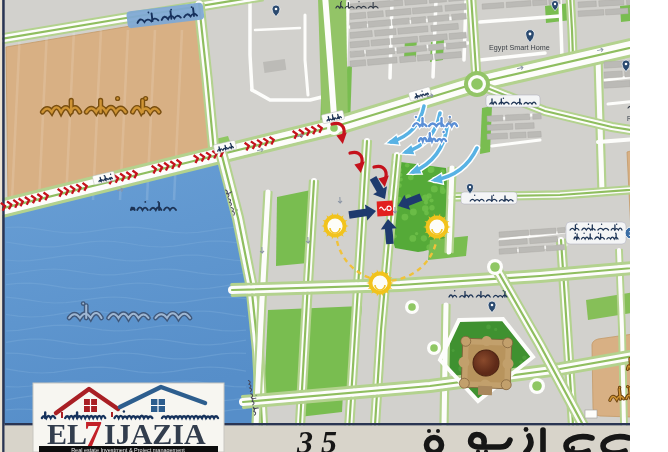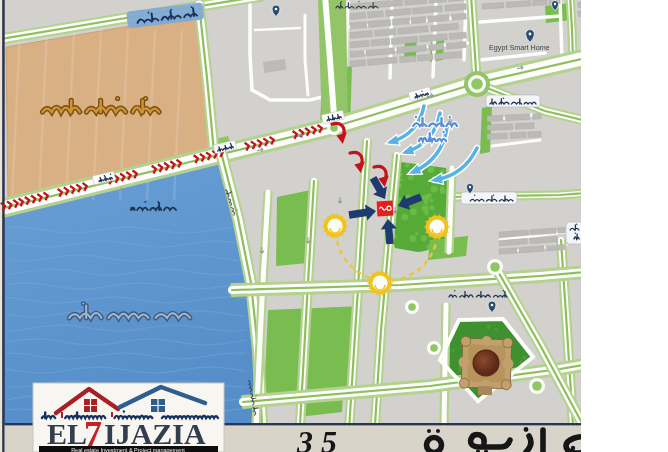--- a/index.html
+++ b/index.html
@@ -1,14 +1,14 @@
 <!DOCTYPE html>
 <html><head><meta charset="utf-8"><style>
 html,body{margin:0;padding:0;background:#fff;}
-#page{width:581px;height:452px;overflow:hidden;position:relative;font-family:"Liberation Sans",sans-serif;}
+#page{width:630px;height:452px;overflow:hidden;position:relative;font-family:"Liberation Sans",sans-serif;}
 </style></head>
 <body>
 <div id="page"><svg width="668" height="452" viewBox="0 0 668 452">
       <defs>
         <linearGradient id="wat" x1="0" y1="0" x2="0.3" y2="1">
           <stop offset="0" stop-color="#699fd5"></stop>
           <stop offset="1" stop-color="#568ec9"></stop>
         </linearGradient>
         <radialGradient id="dome" cx="0.4" cy="0.4">
           <stop offset="0" stop-color="#8a4a2c"></stop>

